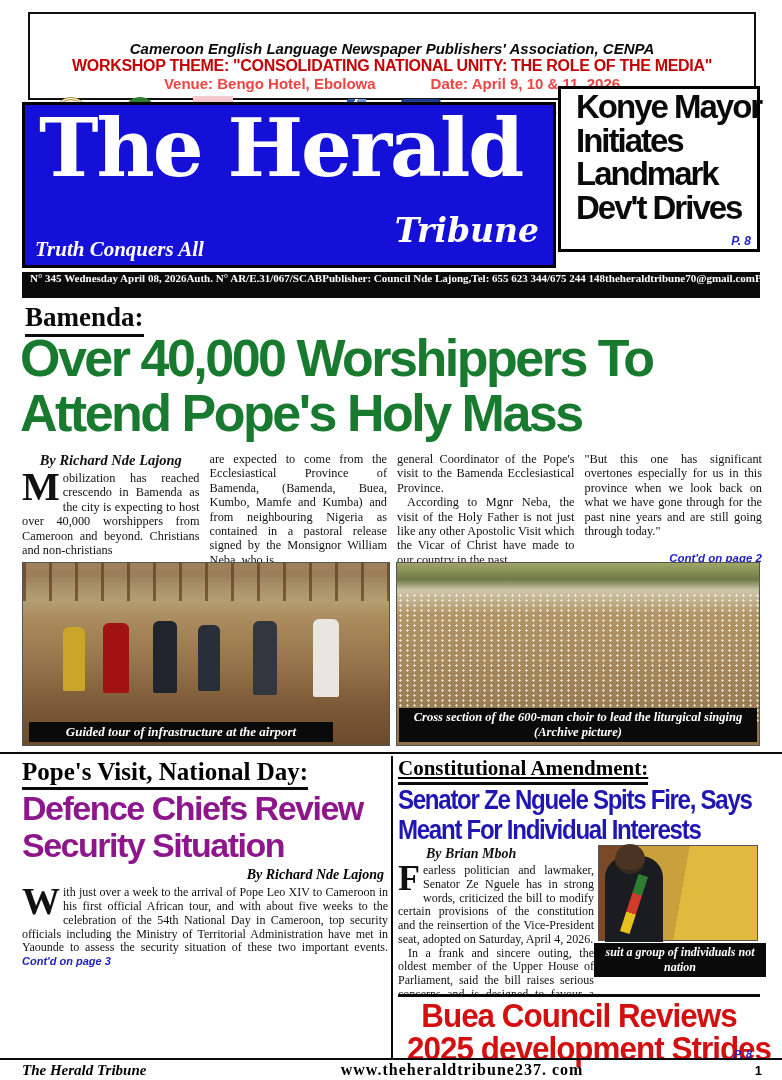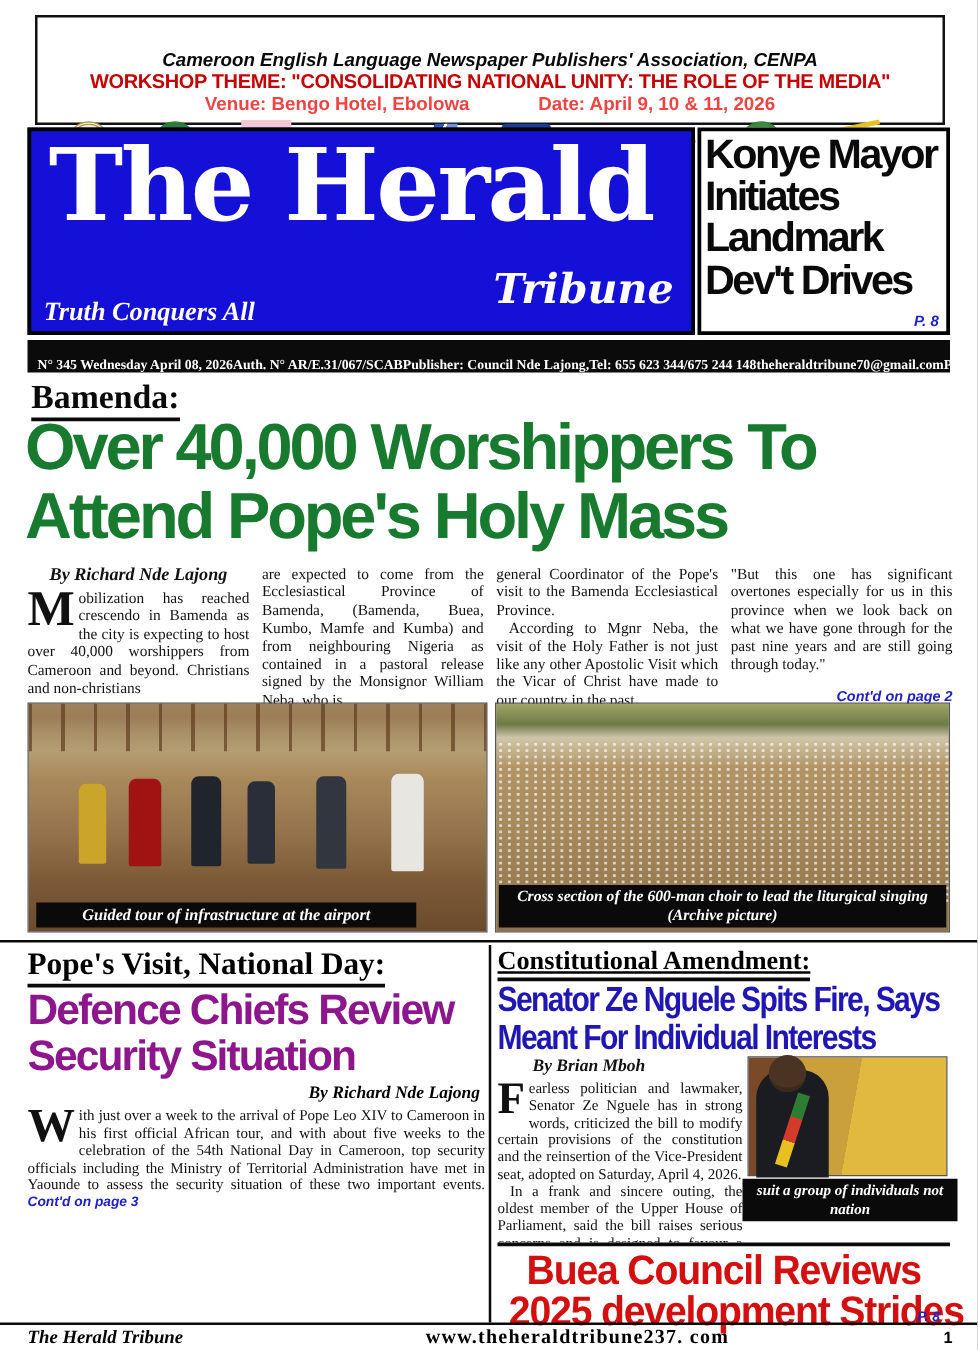--- a/index.html
+++ b/index.html
@@ -28,26 +28,26 @@
   .crest2 { background:radial-gradient(circle at 50% 50%, #e3c84f 0 30%, #3a8a3f 31% 100%); border:1px solid #2e7d32; }
   .zenithe { font:bold italic 16px "Liberation Sans", sans-serif; color:#1430b8; position:relative; }
   .zenithe::before { content:""; position:absolute; top:-6px; left:8px; width:34px; height:4px; background:#e8c020; transform:rotate(-12deg); }
 
   
   .masthead { position:absolute; left:22px; top:102px; width:534px; height:166px; background:#1410d8; border:3px solid #000; }
   .mast-title { position:absolute; left:14px; top:-4px; color:#fff; font:bold 80px "DejaVu Serif", serif; letter-spacing:-2px; white-space:nowrap; }
   .mast-sub { position:absolute; right:14px; top:106px; color:#fff; font:bold italic 33px "DejaVu Serif", serif;margin-left:36px; }
   .mast-slogan { position:absolute; left:10px; bottom:3px; color:#fff; font:bold italic 21px "Liberation Serif", serif; }
 
-  .konye { position:absolute; left:558px; top:102px; width:202px; height:166px; border:3px solid #000; background:#fff; padding:1px 3px; }
+  .konye { position:absolute; left:558px; top:86px; width:202px; height:166px; border:3px solid #000; background:#fff; padding:1px 15px; }
   .konye-line { font:bold 33px "Liberation Sans", sans-serif; letter-spacing:-2px; line-height:1.02; color:#0a0a0a; white-space:nowrap; }
   .konye-p8 { position:absolute; right:6px; bottom:1px; font:bold italic 12px "Liberation Sans", sans-serif; color:#2222cc; }
 
   
-  .infobar { position:absolute; left:22px; top:272px; width:738px; height:26px; background:#0b0b0b; color:#fff; display:flex; align-items:flex-end; justify-content:space-between; padding:0 8px; font:bold 11px "Liberation Serif", serif; white-space:nowrap; }
+  .infobar { position:absolute; left:22px; top:272px; width:738px; height:26px; background:#0b0b0b; color:#fff; display:flex; align-items:flex-start; justify-content:space-between; padding:0 8px; font:bold 11px "Liberation Serif", serif; white-space:nowrap; }
 
   
   .kicker { position:absolute; left:25px; top:302px; font:bold 27px "Liberation Serif", serif; color:#0a0a0a; border-bottom:3px solid #0a0a0a; padding-bottom:1px; }
   .lead-headline { position:absolute; left:20px; top:331px; width:748px; color:#187a2e; font:bold 52px "Liberation Sans", sans-serif; letter-spacing:-2.5px; line-height:1.06; white-space:nowrap; }
   .lead-body { position:absolute; left:22px; top:452px; width:740px; height:108px; display:flex; gap:10px; font:12.3px "Liberation Serif", serif; line-height:1.17; text-align:justify; color:#111; }
   .lead-col { flex:1; }
   .byline { text-align:center; font:bold italic 14.5px "Liberation Serif", serif; margin-bottom:2px; }
   .dropcap { float:left; font:bold 40px "Liberation Serif", serif; line-height:32px; padding-right:3px; }
   .indent { text-indent:10px; }
   .contd { text-align:right; font:bold italic 11.5px "Liberation Sans", sans-serif; color:#2021c0; margin-top:14px; }

